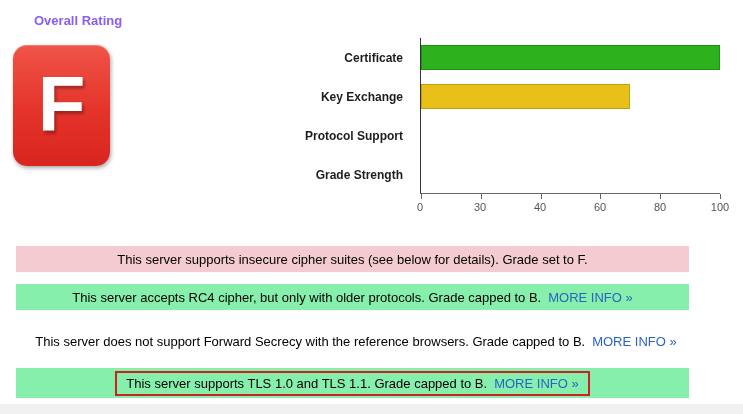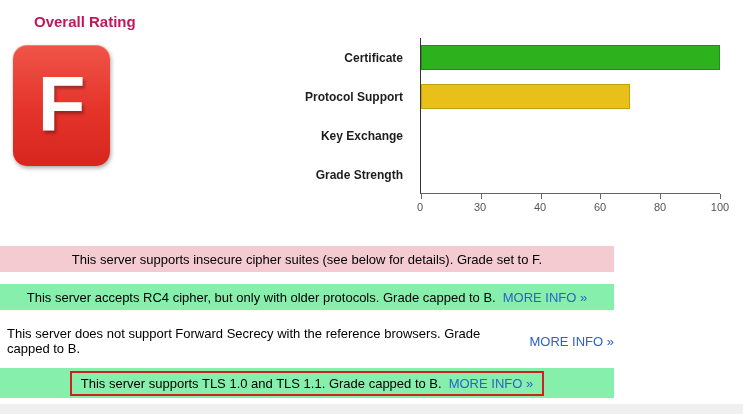--- a/index.html
+++ b/index.html
@@ -8,21 +8,21 @@
     width: 743px; height: 414px;
     background: #ffffff;
     font-family: "Liberation Sans", sans-serif;
     position: relative;
     overflow: hidden;
   }
 
   
   .rating-heading {
     position: absolute; left: 34px; top: 13px;
-    font-size: 15px; font-weight: bold; color: #be185d;
+    font-size: 13px; font-weight: bold; color: #8b5cf6;
   }
   .grade-badge {
     position: absolute; left: 13px; top: 45px;
     width: 97px; height: 121px;
     border-radius: 14px;
     background: linear-gradient(180deg, #f05448 0%, #e4332a 55%, #d8261e 100%);
     box-shadow: 1px 2px 4px rgba(0,0,0,0.35), inset 0 1px 0 rgba(255,255,255,0.25);
     display: flex; align-items: center; justify-content: center;
   }
   .grade-letter {
@@ -55,21 +55,21 @@
   .tick-labels {
     position: absolute; left: 420px; top: 201px; width: 300px; height: 14px;
   }
   .tick-label {
     position: absolute; transform: translateX(-50%);
     font-size: 11px; color: #555;
   }
 
   
   .msg-row {
-    position: absolute; left: 0; width: 614px;
+    position: absolute; left: 16px; width: 673px;
     display: flex; align-items: center; justify-content: center;
     font-size: 13px; color: #000;
   }
   .msg-error   { background: #f3cbd1; }
   .msg-warning { background: #86efac; }
   .msg-plain   { background: #ffffff; padding-left: 7px; }
   .msg-link {
     color: #2a63c6; margin-left: 7px;
     white-space: nowrap; cursor: pointer;
   }
@@ -89,22 +89,22 @@
 
 <div>
 
   <div class="rating-heading">Overall Rating</div>
   <div class="grade-badge">
     <span class="grade-letter">F</span>
   </div>
 
   <div class="chart-labels">
     <div class="chart-label-row">Certificate</div>
+    <div class="chart-label-row">Key Exchange</div>
     <div class="chart-label-row">Protocol Support</div>
-    <div class="chart-label-row">Key Exchange</div>
     <div class="chart-label-row">Grade Strength</div>
   </div>
 
   <div class="chart-plot">
     <div class="bar-row">
       <div class="bar" style="width: 100%; background: rgb(45, 177, 28); border: 1px solid rgb(29, 145, 16);"></div>
     </div>
     <div class="bar-row">
       <div class="bar" style="width: 70%; background: rgb(232, 192, 25); border: 1px solid rgb(194, 160, 13);"></div>
     </div>

